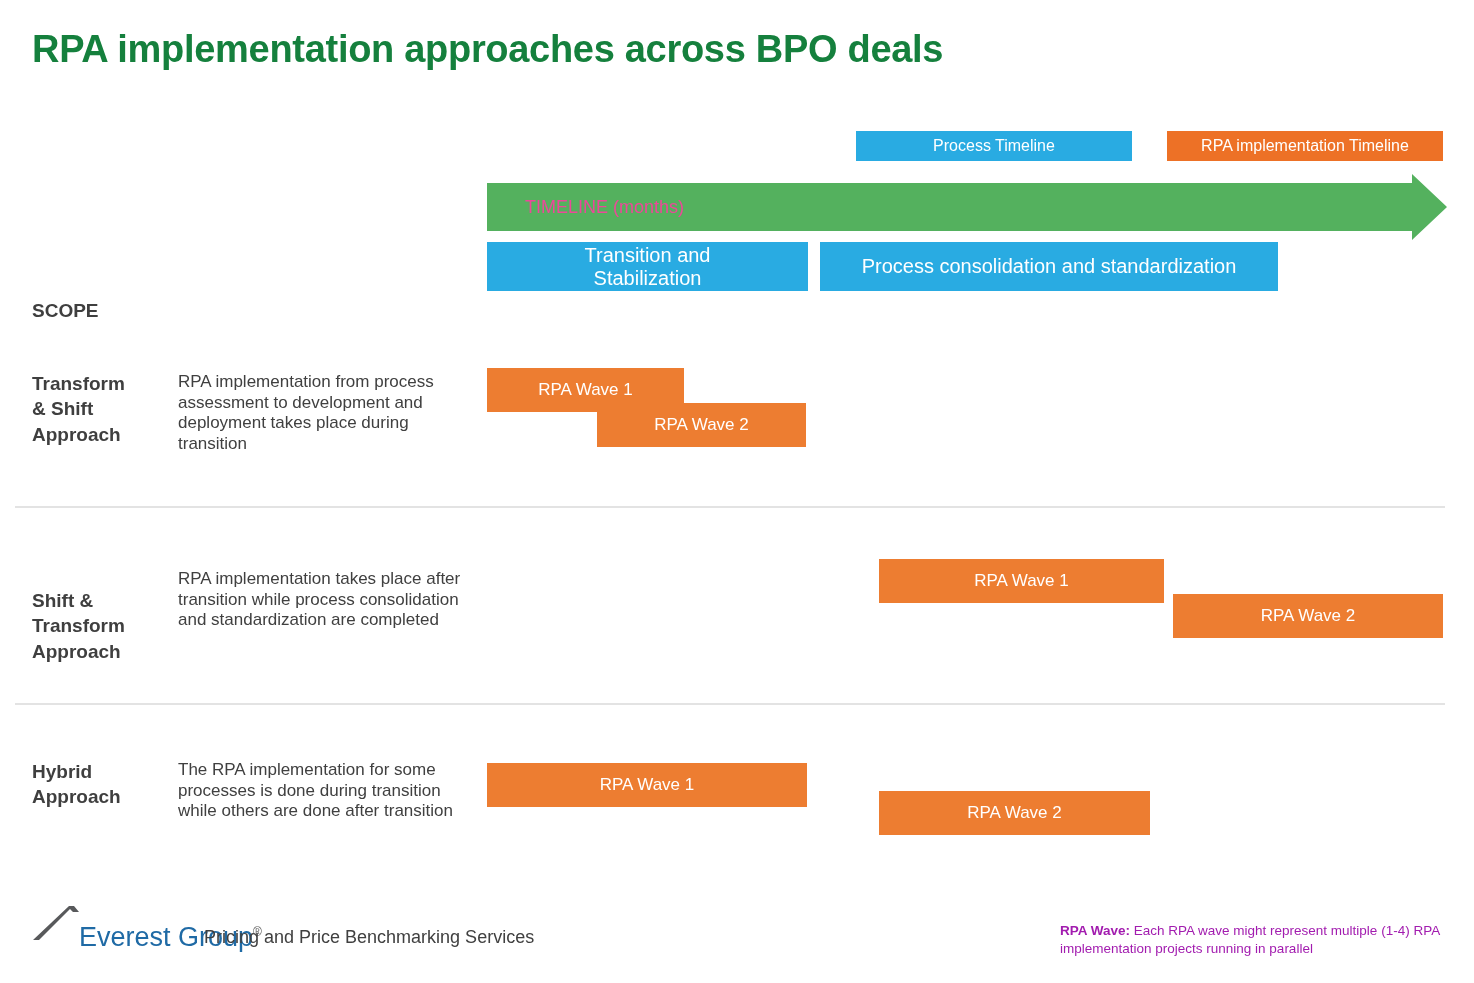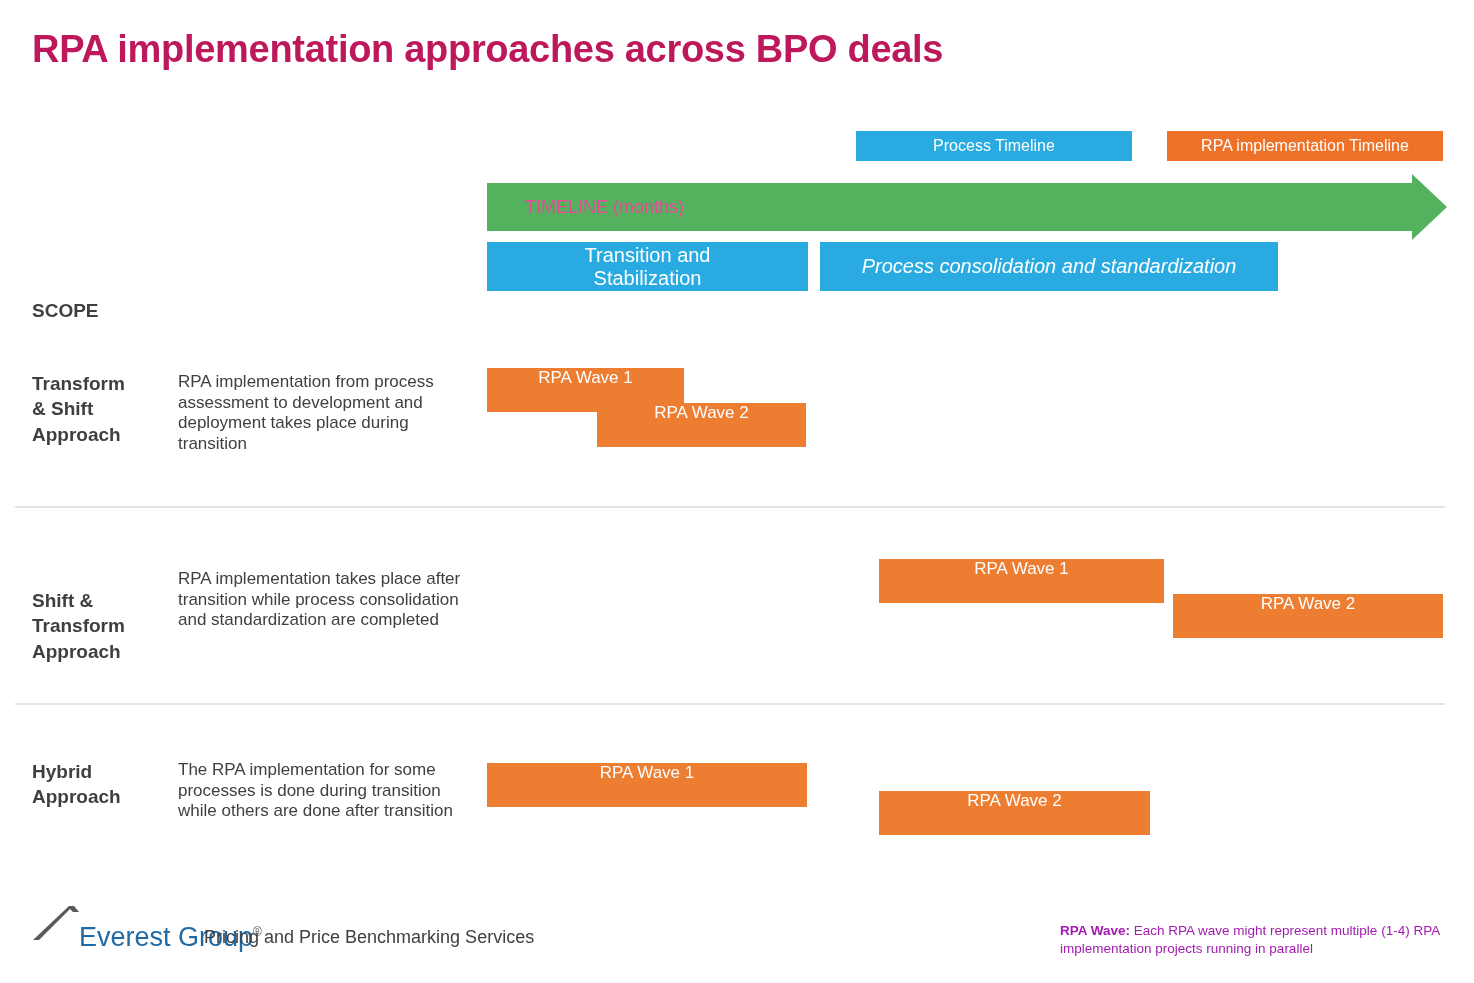--- a/index.html
+++ b/index.html
@@ -16,21 +16,21 @@
     overflow: hidden;
   }
 
   
   #page-title {
     position: absolute;
     left: 32px;
     top: 28px;
     font-size: 38px;
     font-weight: bold;
-    color: #be185d;
+    color: #15803d;
     letter-spacing: -0.3px;
     white-space: nowrap;
     text-align: right;
   }
 
   
   .legend-chip {
     position: absolute;
     height: 30px;
     line-height: 30px;
@@ -94,21 +94,20 @@
     left: 487px;
     top: 242px;
     width: 321px;
     height: 49px;
   }
   #phase-consolidation {
     left: 820px;
     top: 242px;
     width: 458px;
     height: 49px;
-    font-style: italic;
   }
 
   
   #scope-label {
     position: absolute;
     left: 32px;
     top: 300px;
     font-size: 19px;
     font-weight: bold;
     color: #3f3f3f;
@@ -140,20 +139,21 @@
   #row2-desc  { top: 760px; }
 
   
   .wave-bar {
     position: absolute;
     height: 44px;
     background: #ED7D31;
     color: #ffffff;
     font-size: 17px;
     display: flex;
+    align-items: center;
     justify-content: center;
     box-sizing: border-box;
   }
   #r0w1 { left: 487px;  top: 368px; width: 197px; }
   #r0w2 { left: 597px;  top: 403px; width: 209px; }
   #r1w1 { left: 879px;  top: 559px; width: 285px; }
   #r1w2 { left: 1173px; top: 594px; width: 270px; }
   #r2w1 { left: 487px;  top: 763px; width: 320px; }
   #r2w2 { left: 879px;  top: 791px; width: 271px; }
 

